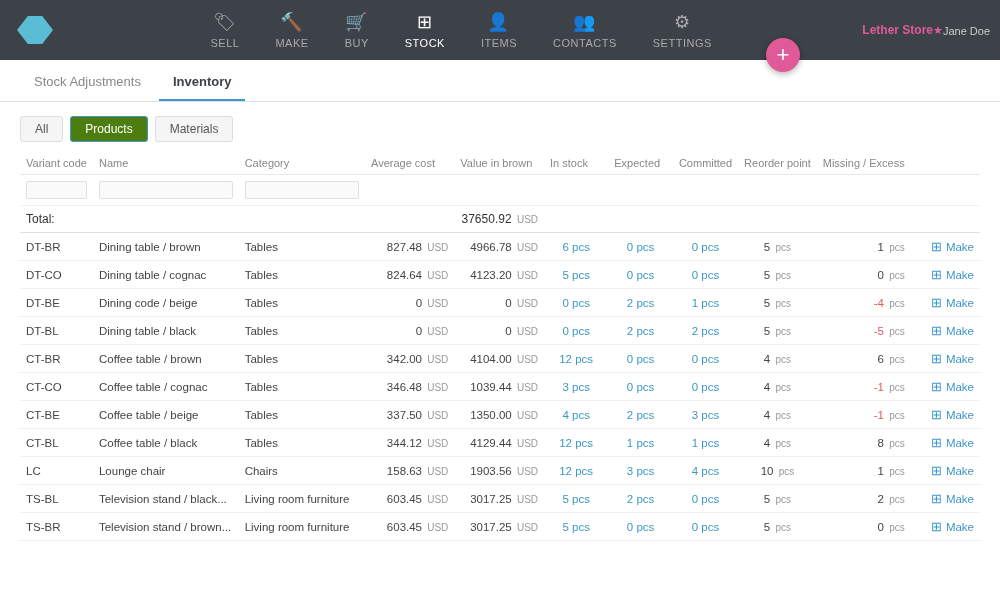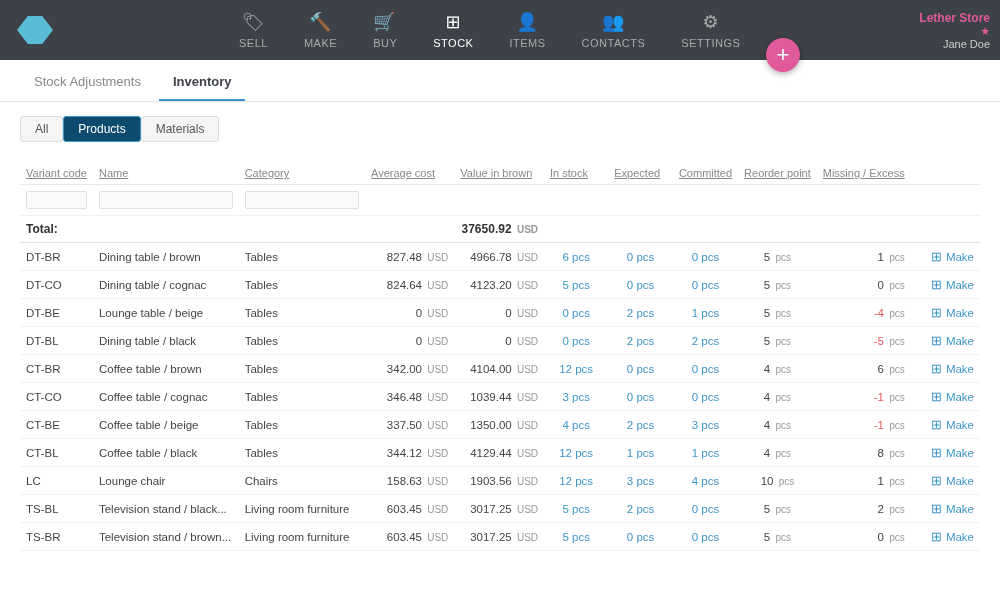--- a/index.html
+++ b/index.html
@@ -42,21 +42,21 @@
       cursor: pointer;
       font-size: 11px;
       text-transform: uppercase;
       letter-spacing: 0.5px;
       gap: 4px;
     }
     .topnav-item.active { color: #fff; }
     .topnav-item .nav-icon { font-size: 18px; }
     .topnav-user {
       display: flex;
-      flex-direction: column;
+      flex-direction: row;
       align-items: flex-end;
       color: #aaa;
       font-size: 11px;
     }
     .topnav-user .store-name { color: #e05a9a; font-weight: bold; font-size: 12px; }
     .topnav-user .user-name { color: #ccc; }
     .topnav-user .star { color: #e05a9a; }
 
     
     .fab {
@@ -105,72 +105,71 @@
       background: #fff;
       padding: 14px 20px;
       height: calc(600px - 60px - 42px);
       overflow-y: auto;
     }
 
     
     .filter-row {
       display: flex;
       align-items: center;
-      gap: 0;
-      margin-bottom: 20px;
+      gap: 7px;
+      margin-bottom: 10px;
     }
     .filter-btn {
       padding: 5px 14px;
       border-radius: 3px;
       border: 1px solid #ddd;
       background: #f5f5f5;
       color: #555;
       font-size: 12px;
       cursor: pointer;
     }
     .filter-btn.active {
-      background: #0c4a6e;
+      background: #4d7c0f;
       color: #fff;
       border-color: #3d97c8;
     }
 
     
     .inv-table {
       width: 100%;
       border-collapse: collapse;
       font-size: 11.5px;
     }
     .inv-table th {
       text-align: left;
       padding: 5px 6px;
       color: #888;
       font-weight: 500;
       border-bottom: 1px solid #e8e8e8;
       white-space: nowrap;
       font-size: 11px;
-      text-decoration: underline;
     }
     .inv-table td {
       padding: 6px 6px;
       border-bottom: 1px solid #f0f0f0;
       color: #444;
       vertical-align: middle;
     }
 
     .filter-input {
       width: 100%;
       border: 1px solid #e0e0e0;
       border-radius: 2px;
       padding: 2px 4px;
       font-size: 11px;
       color: #555;
       background: #fafafa;
     }
     .total-row td {
-      font-weight: bold;
+      font-weight: normal;
       color: #333;
       font-size: 12px;
       border-bottom: 1px solid #e0e0e0;
     }
     .link-blue { color: #3d97c8; cursor: pointer; text-decoration: none; }
     .text-red { color: #e05a5a; }
     .text-muted { color: #999; font-size: 10px; margin-left: 2px; }
     .make-btn {
       display: inline-flex;
       align-items: center;
@@ -319,21 +318,21 @@
     <td class="col-missing right"><span class="">0</span> <span class="text-muted">pcs</span></td>
     <td class="col-action right">
       <span class="make-btn">
         <span class="make-icon">⊞</span>
         <span>Make</span>
       </span>
     </td>
   </tr>
         <tr>
     <td class="col-variant">DT-BE</td>
-    <td class="col-name">Lounge table / beige</td>
+    <td class="col-name">Dining code / beige</td>
     <td class="col-cat">Tables</td>
     <td class="col-avgcost right">0 <span class="text-muted">USD</span></td>
     <td class="col-valueis right">0 <span class="text-muted">USD</span></td>
     <td class="col-instock center"><a class="link-blue">0 pcs</a></td>
     <td class="col-expected center"><a class="link-blue">2 pcs</a></td>
     <td class="col-committed center"><a class="link-blue">1 pcs</a></td>
     <td class="col-reorder center">5 <span class="text-muted">pcs</span></td>
     <td class="col-missing right"><span class="text-red">-4</span> <span class="text-muted">pcs</span></td>
     <td class="col-action right">
       <span class="make-btn">

